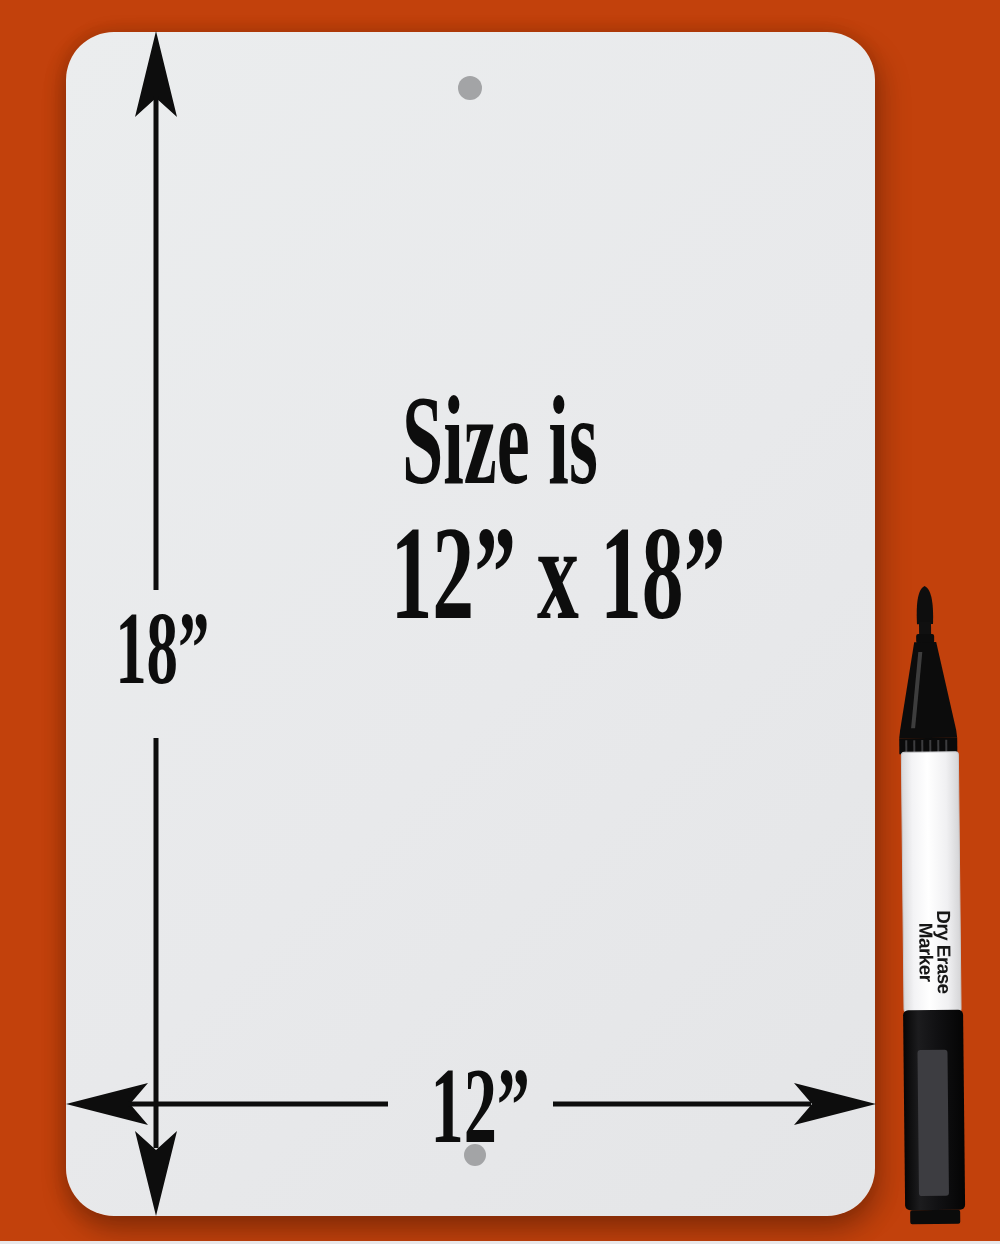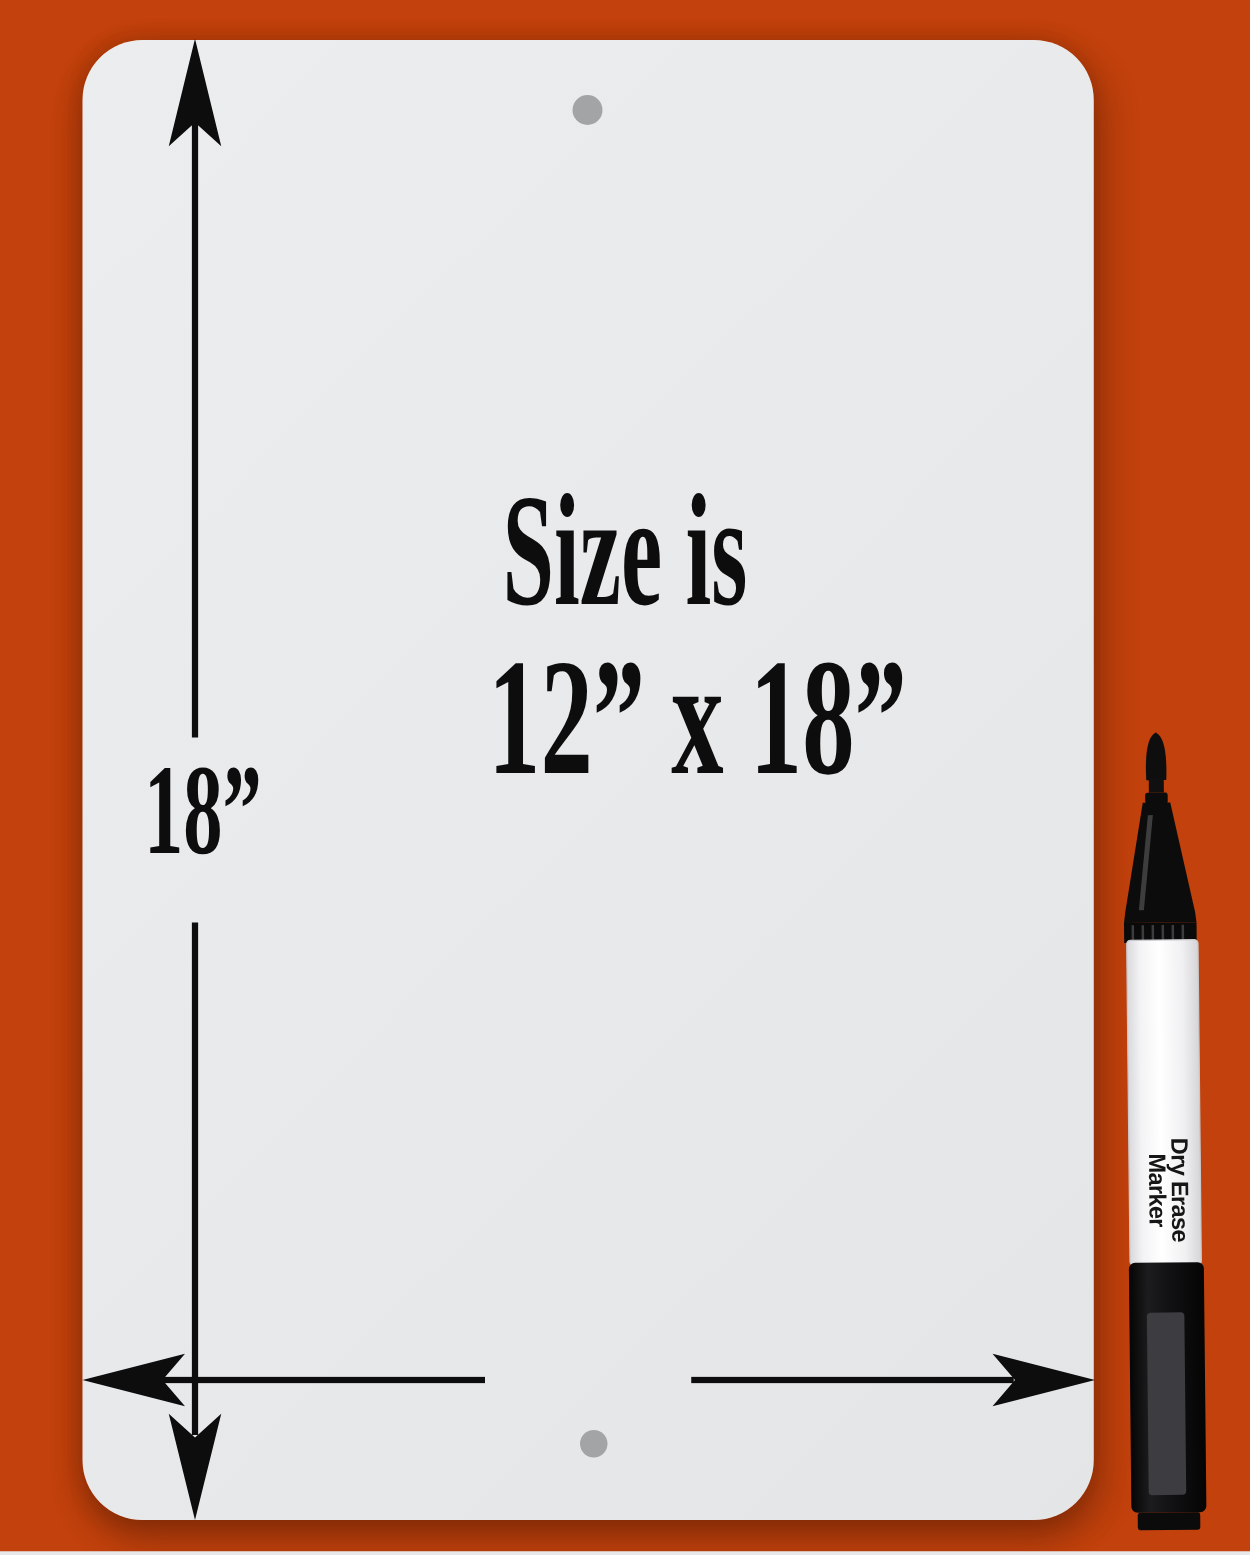--- a/index.html
+++ b/index.html
@@ -73,20 +73,23 @@
 
   <div class="serif-text line1">
     <span class="cond sx58">Size is</span>
   </div>
   <div class="serif-text line2">
     <span class="cond sx63">12” x 18”</span>
   </div>
   <div class="serif-text h-label">
     <span class="cond sx61">18”</span>
   </div>
+  <div class="serif-text w-label">
+    <span class="cond sx62">12”</span>
+  </div>
 
   <svg class="marker-svg" width="120" height="664" viewBox="0 0 120 664">
     <defs>
       <linearGradient id="barrelGrad" x1="0" y1="0" x2="1" y2="0">
         <stop offset="0" stop-color="#d9d9db"></stop>
         <stop offset="0.18" stop-color="#f3f3f5"></stop>
         <stop offset="0.45" stop-color="#ffffff"></stop>
         <stop offset="0.78" stop-color="#f0f0f2"></stop>
         <stop offset="1" stop-color="#d5d5d7"></stop>
       </linearGradient>

